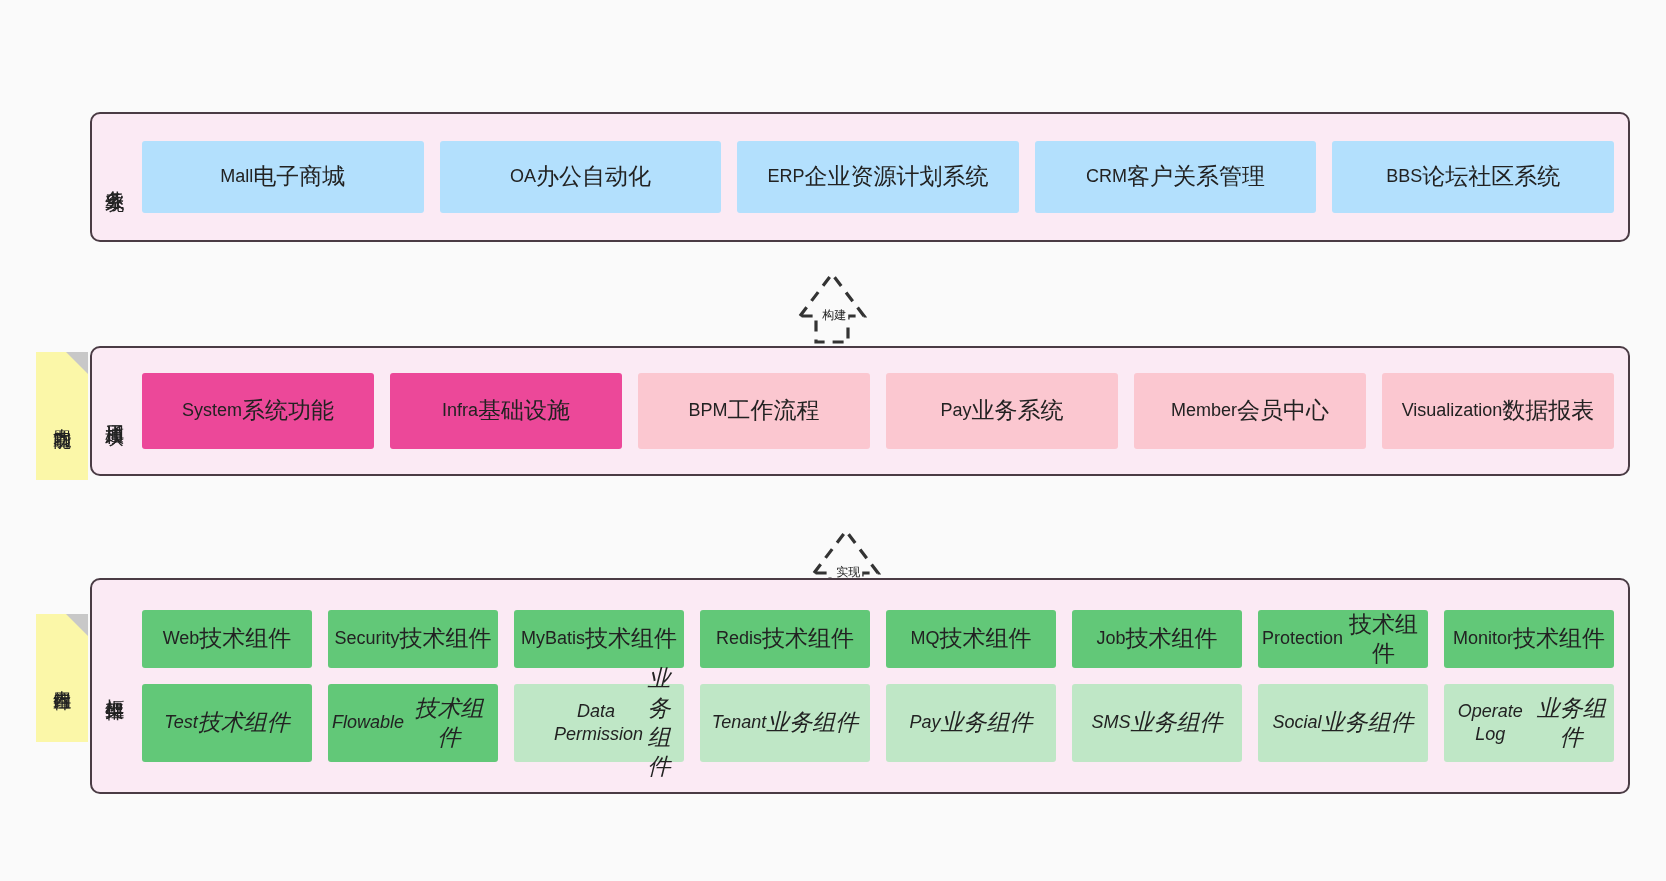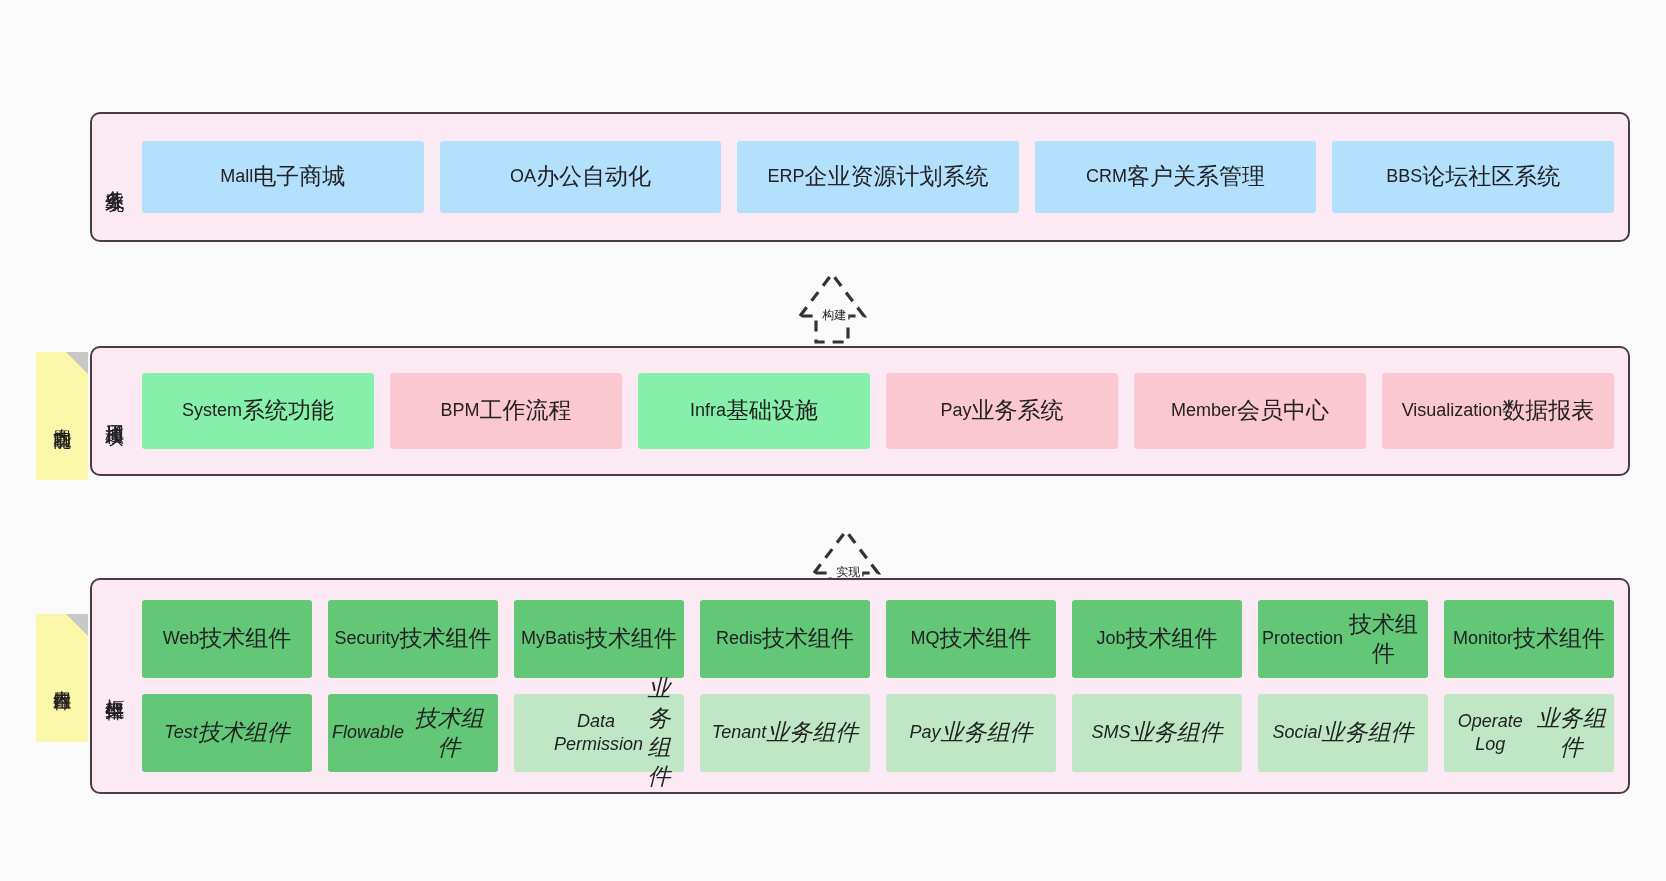--- a/index.html
+++ b/index.html
@@ -77,21 +77,21 @@
     font-size: 18px;
     color: #222;
   }
   .card .cn {
     font-size: 23px;
     color: #222;
   }
 
   
   .c-blue        { background: #b3e0fd; }
-  .c-red         { background: #86efac; }
+  .c-red         { background: #ec4899; }
   .c-pink        { background: #fbc7d0; }
   .c-green       { background: #62c878; }
   .c-lightgreen  { background: #bfe7c6; }
 
   
   .note {
     position: absolute;
     box-sizing: border-box;
     background: #fbf7a8;
     display: flex;
@@ -178,27 +178,27 @@
   </div>
 
   <div class="layer" id="layer-1" style="left:90px; top:346px; width:1540px; height:130px;">
     <div class="layer-title">通用模块</div>
     <div class="layer-body">
       <div class="row" style="height:76px;">
         <div class="card c-red">
           <span class="en">System</span>
           <span class="cn">系统功能</span>
         </div>
+        <div class="card c-red">
+          <span class="en">Infra</span>
+          <span class="cn">基础设施</span>
+        </div>
         <div class="card c-pink">
           <span class="en">BPM</span>
           <span class="cn">工作流程</span>
-        </div>
-        <div class="card c-red">
-          <span class="en">Infra</span>
-          <span class="cn">基础设施</span>
         </div>
         <div class="card c-pink">
           <span class="en">Pay</span>
           <span class="cn">业务系统</span>
         </div>
         <div class="card c-pink">
           <span class="en">Member</span>
           <span class="cn">会员中心</span>
         </div>
         <div class="card c-pink">
@@ -217,21 +217,21 @@
   </div>
 
   <div class="note" style="left:36px; top:614px; width:52px; height:128px;">
     <span>内置组件</span>
   </div>
 
   <div class="layer" id="layer-2" style="left:90px; top:578px; width:1540px; height:216px;">
     <div class="layer-title">框架组件</div>
     <div class="layer-body" style="gap:16px;">
 
-      <div class="row" style="height:78px;">
+      <div class="row" style="height:58px;">
         <div class="card c-green">
           <span class="en">Web</span>
           <span class="cn">技术组件</span>
         </div>
         <div class="card c-green">
           <span class="en">Security</span>
           <span class="cn">技术组件</span>
         </div>
         <div class="card c-green">
           <span class="en">MyBatis</span>

